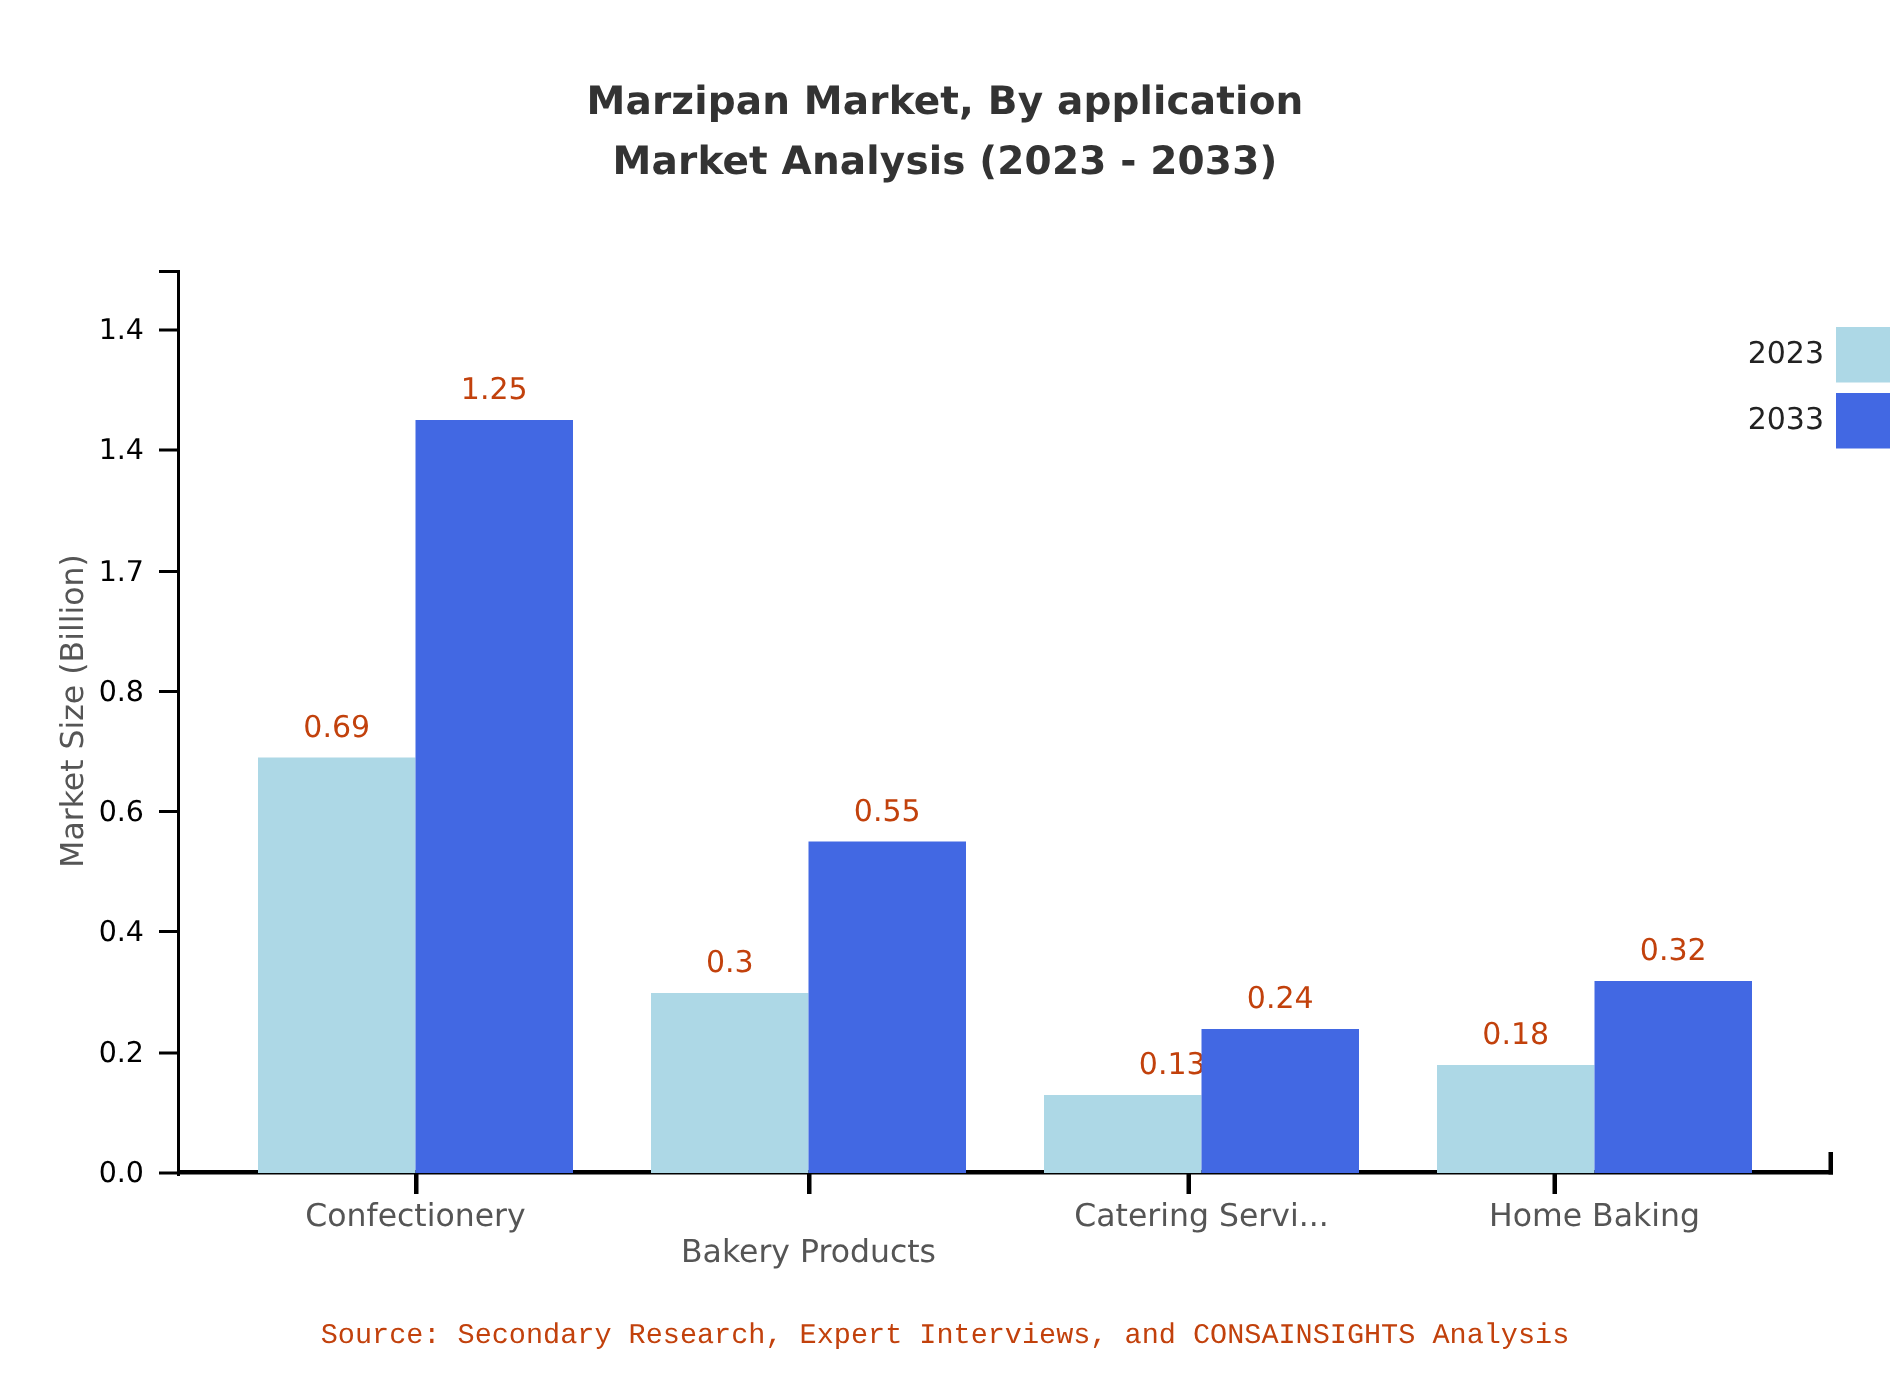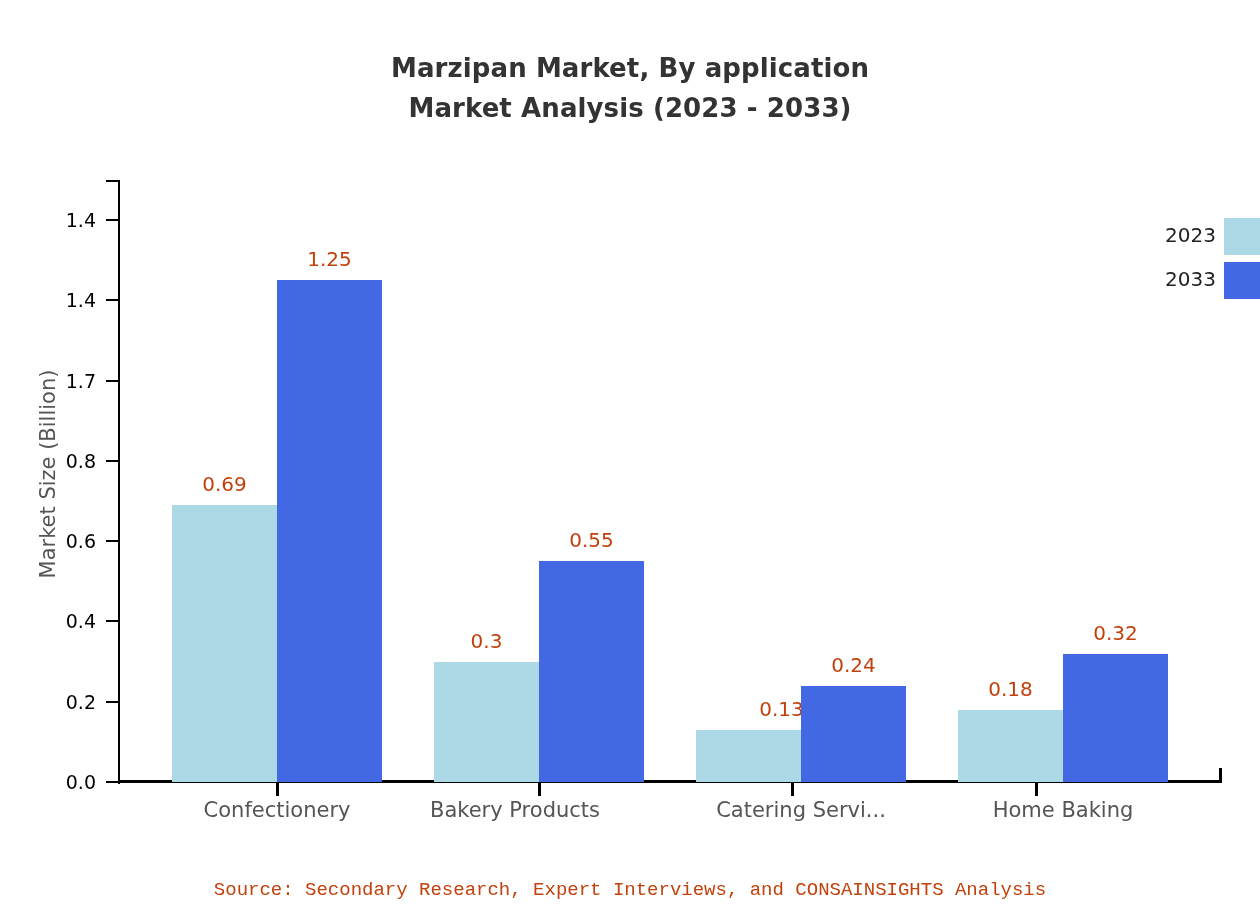--- a/index.html
+++ b/index.html
@@ -254,21 +254,21 @@
       <div class="bar" style="left: 801px; width: 105px; height: 96.3429px; bottom: 138px; position: absolute; background: rgb(66, 104, 227);"></div>
       <div class="bar-label" style="left: 853.5px; top: 651.657px;">0.24</div>
       <div class="bar" style="left: 1063px; width: 105px; height: 128.457px; bottom: 138px; position: absolute; background: rgb(66, 104, 227);"></div>
       <div class="bar-label" style="left: 1115.5px; top: 619.543px;">0.32</div>
     </div>
 
   <div id="xtick-layer">
       <div class="xtick-mark" style="left: 276px;"></div>
       <div class="xtick-label" style="left: 277px;">Confectionery</div>
       <div class="xtick-mark" style="left: 538px;"></div>
-      <div class="xtick-label" style="left: 515px;">Bakery Products</div>
+      <div class="xtick-label" style="left: 539px; margin-top: 24px;">Bakery Products</div>
       <div class="xtick-mark" style="left: 791px;"></div>
       <div class="xtick-label" style="left: 801px;">Catering Servi...</div>
       <div class="xtick-mark" style="left: 1035px;"></div>
       <div class="xtick-label" style="left: 1063px;">Home Baking</div>
     </div>
 
   <div class="legend" id="legend-layer">
       <div class="legend-row r0">
         <div class="legend-label">2023</div>
         <div class="legend-swatch" style="background: rgb(173, 216, 230);"></div>

